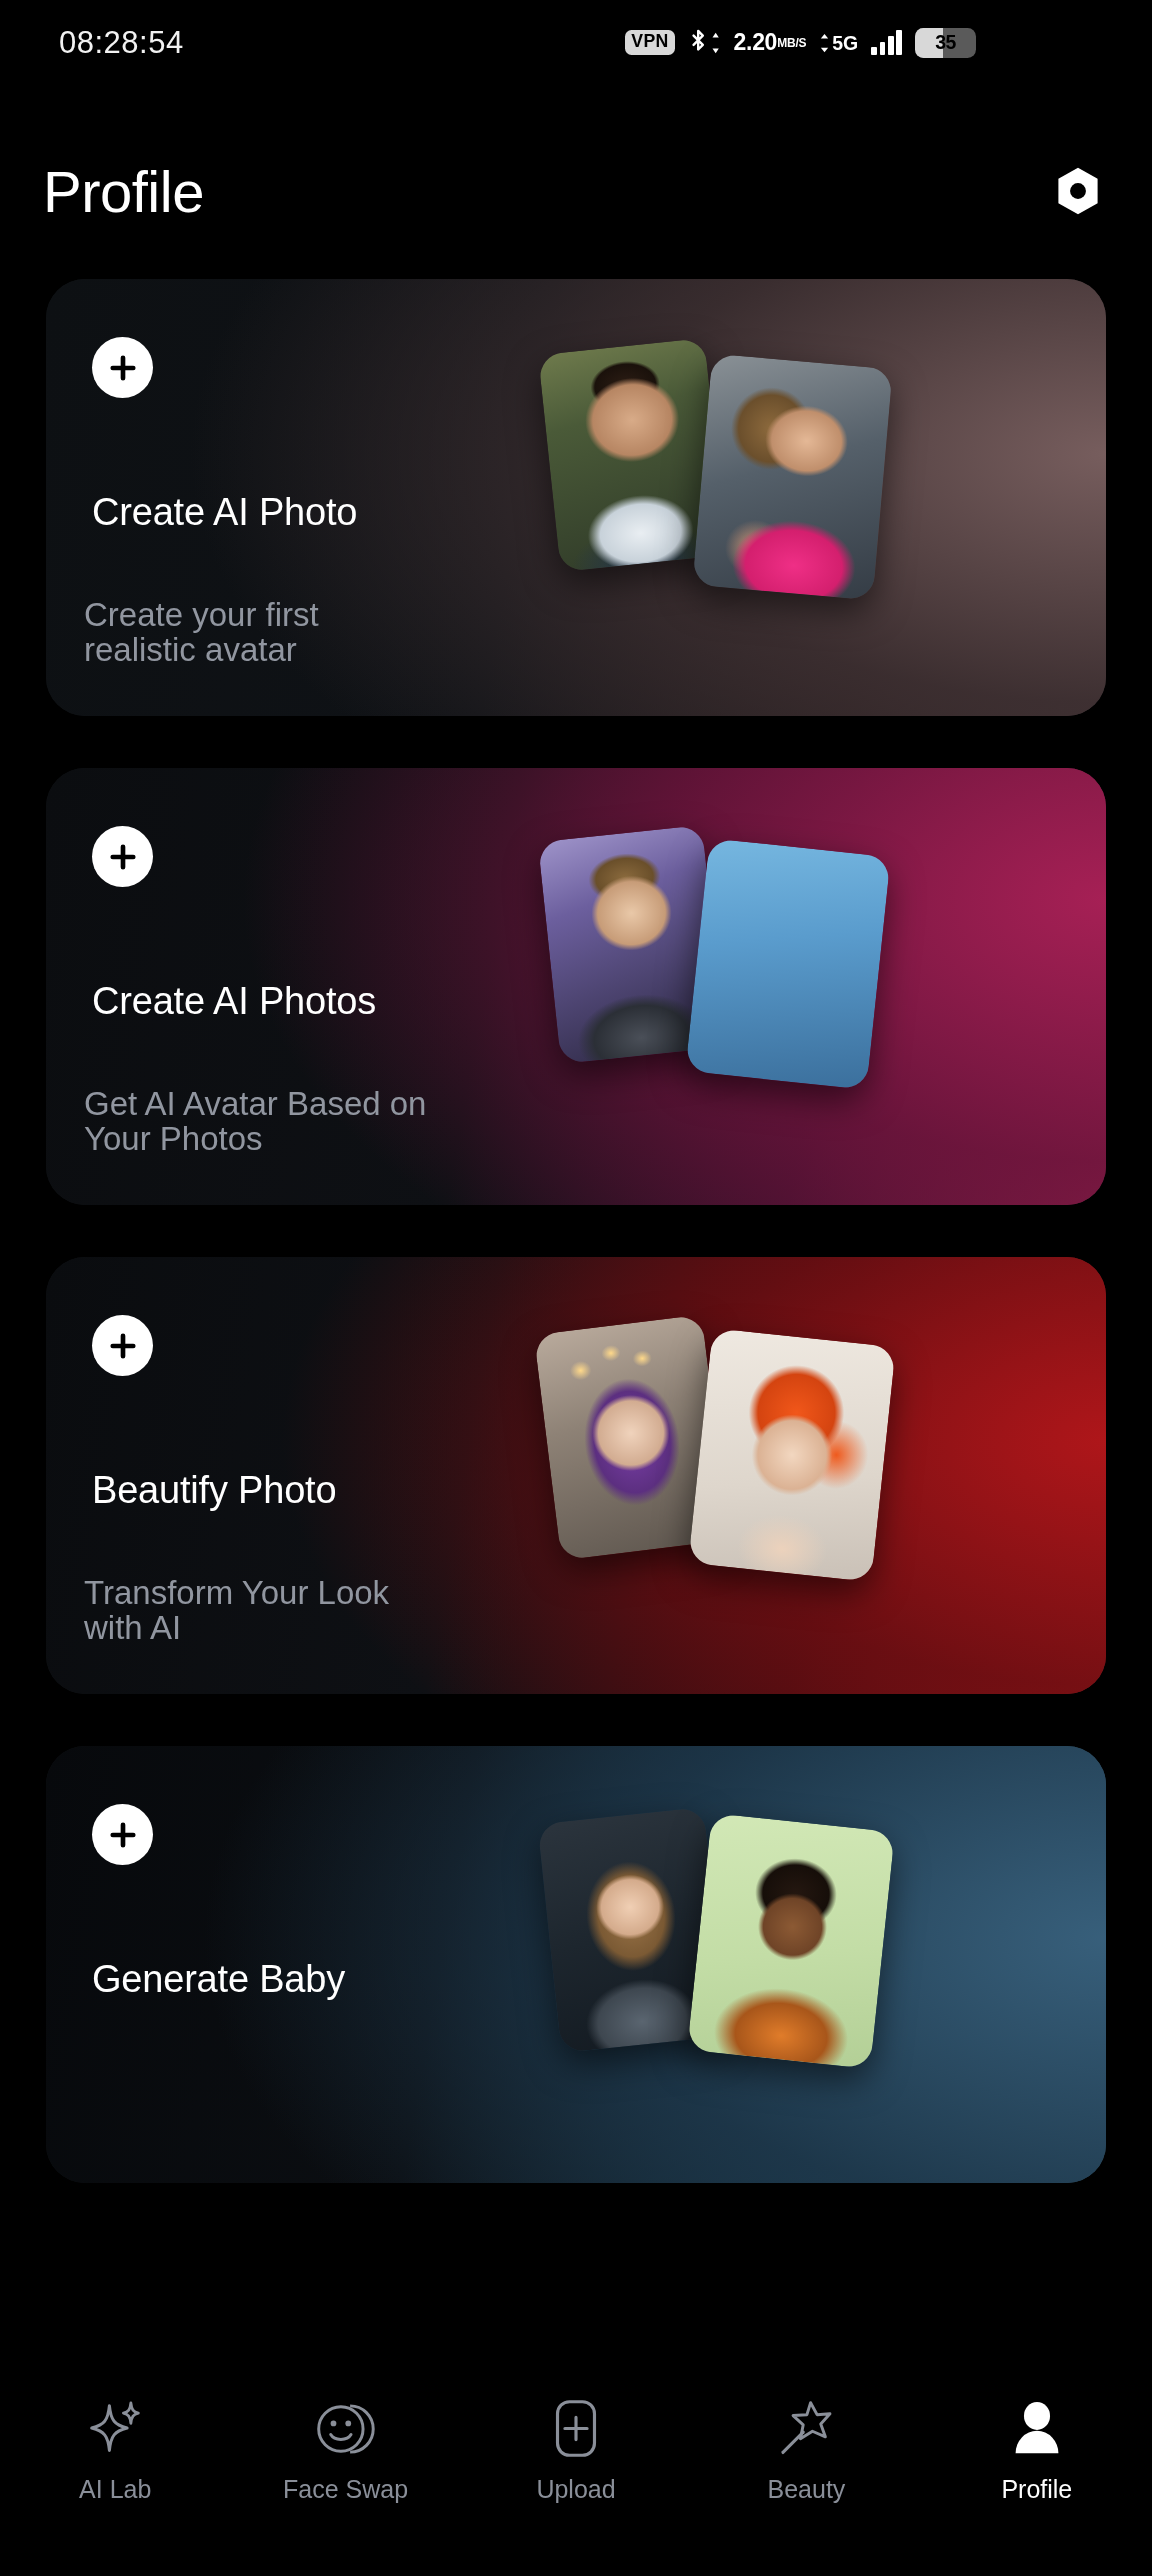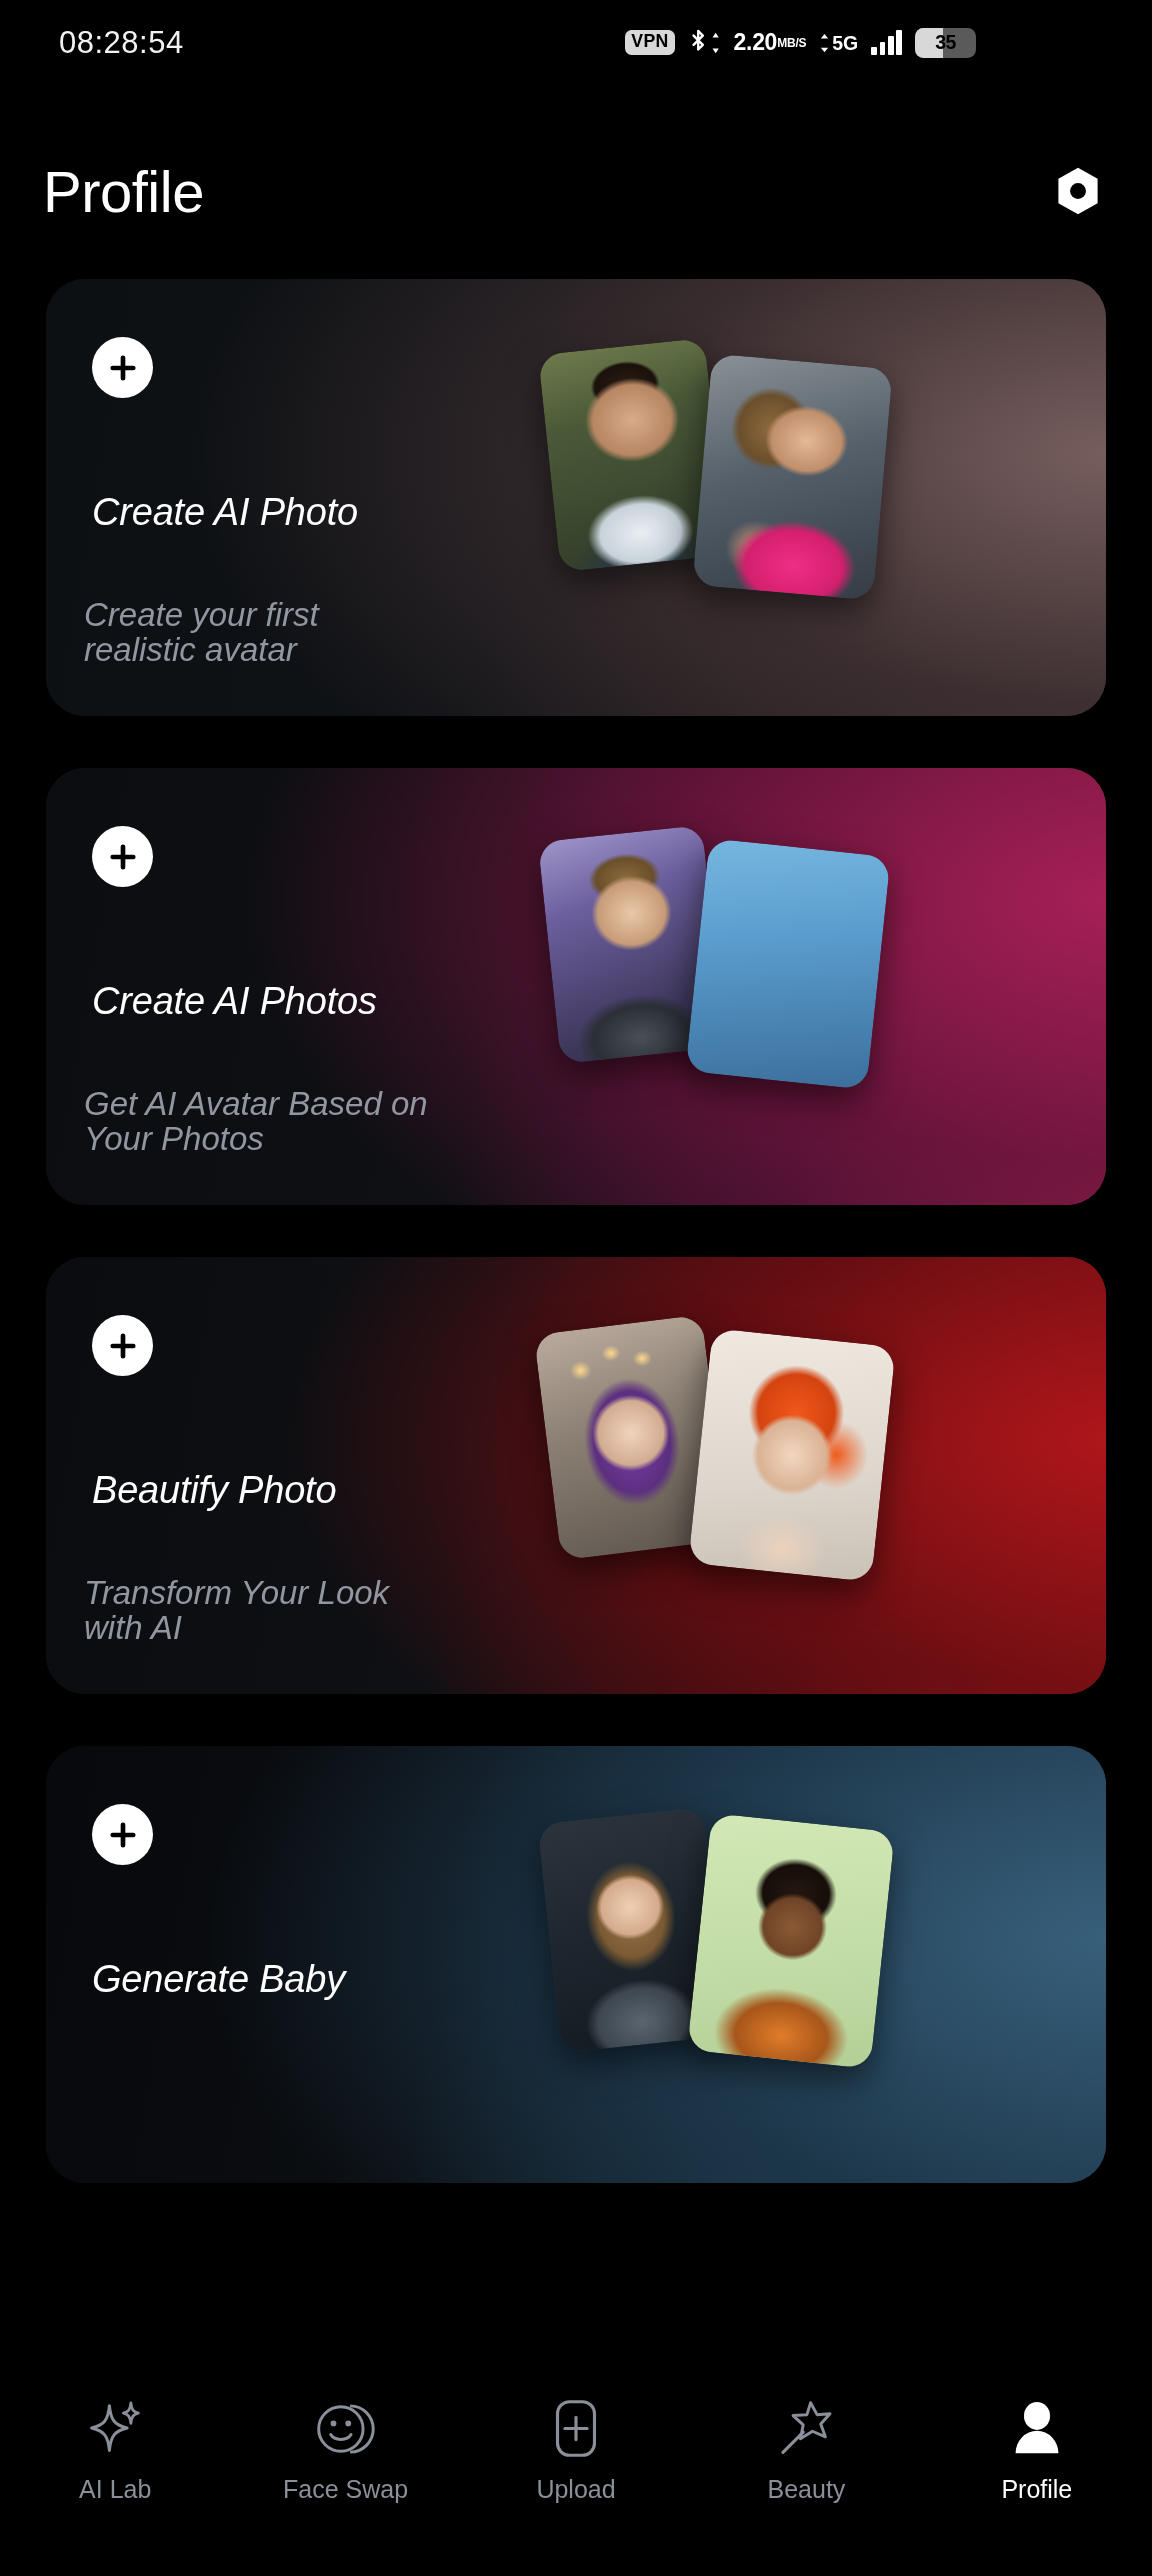--- a/index.html
+++ b/index.html
@@ -61,21 +61,21 @@
   
   .cards{ position:absolute; left:0; top:279px; width:1152px; }
   .card{
     position:relative; margin:0 46px 52px 46px; height:437px;
     border-radius:39px; overflow:hidden;
     background:#0e1114;
   }
   .card .grad{ position:absolute; inset:0; }
   .card .body{
     position:absolute; left:0; top:0; bottom:0; width:576px;
-    padding:58px 0 0 46px; z-index:3;font-style:italic;
+    padding:58px 0 0 46px; z-index:3;
   }
   .plus-btn{
     width:61px; height:61px; border-radius:50%;
     background:#fff; display:flex; align-items:center; justify-content:center;
   }
   .plus-btn svg{ display:block; }
   .card-title{
     color:#fff; font-size:38px; font-weight:400; letter-spacing:-0.2px;
     position:absolute; left:46px; bottom:182px; white-space:nowrap;
   }

